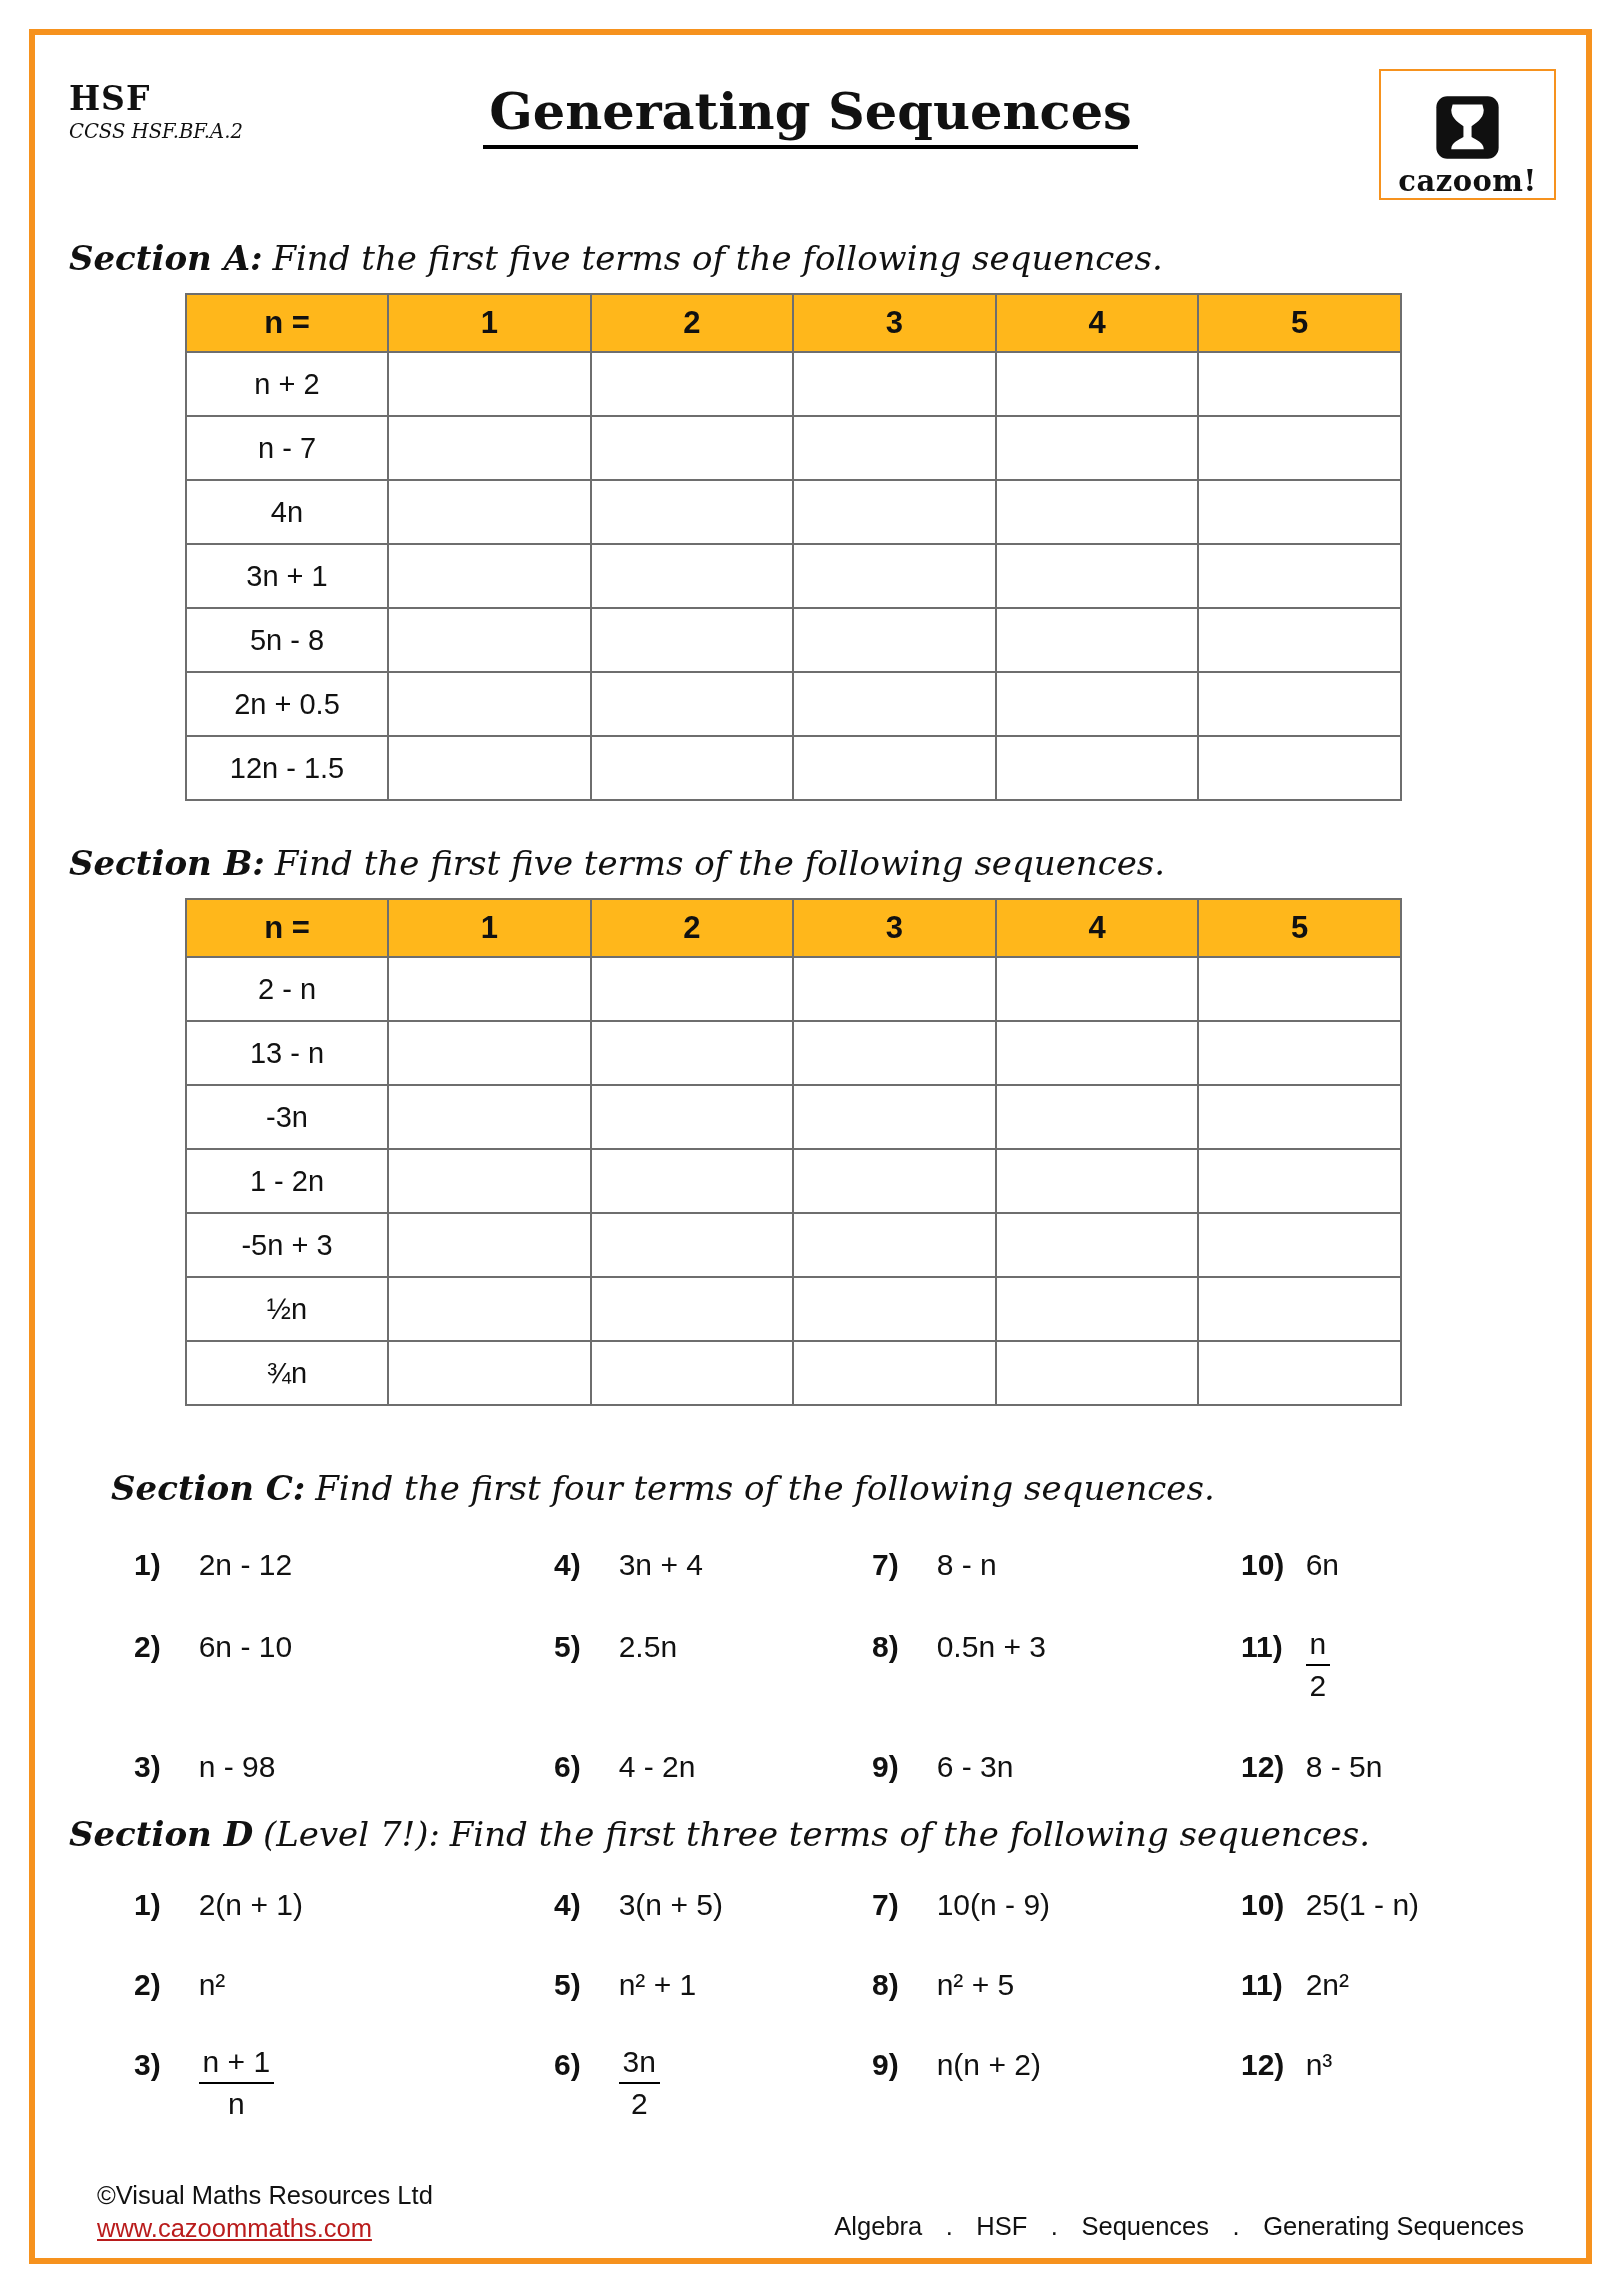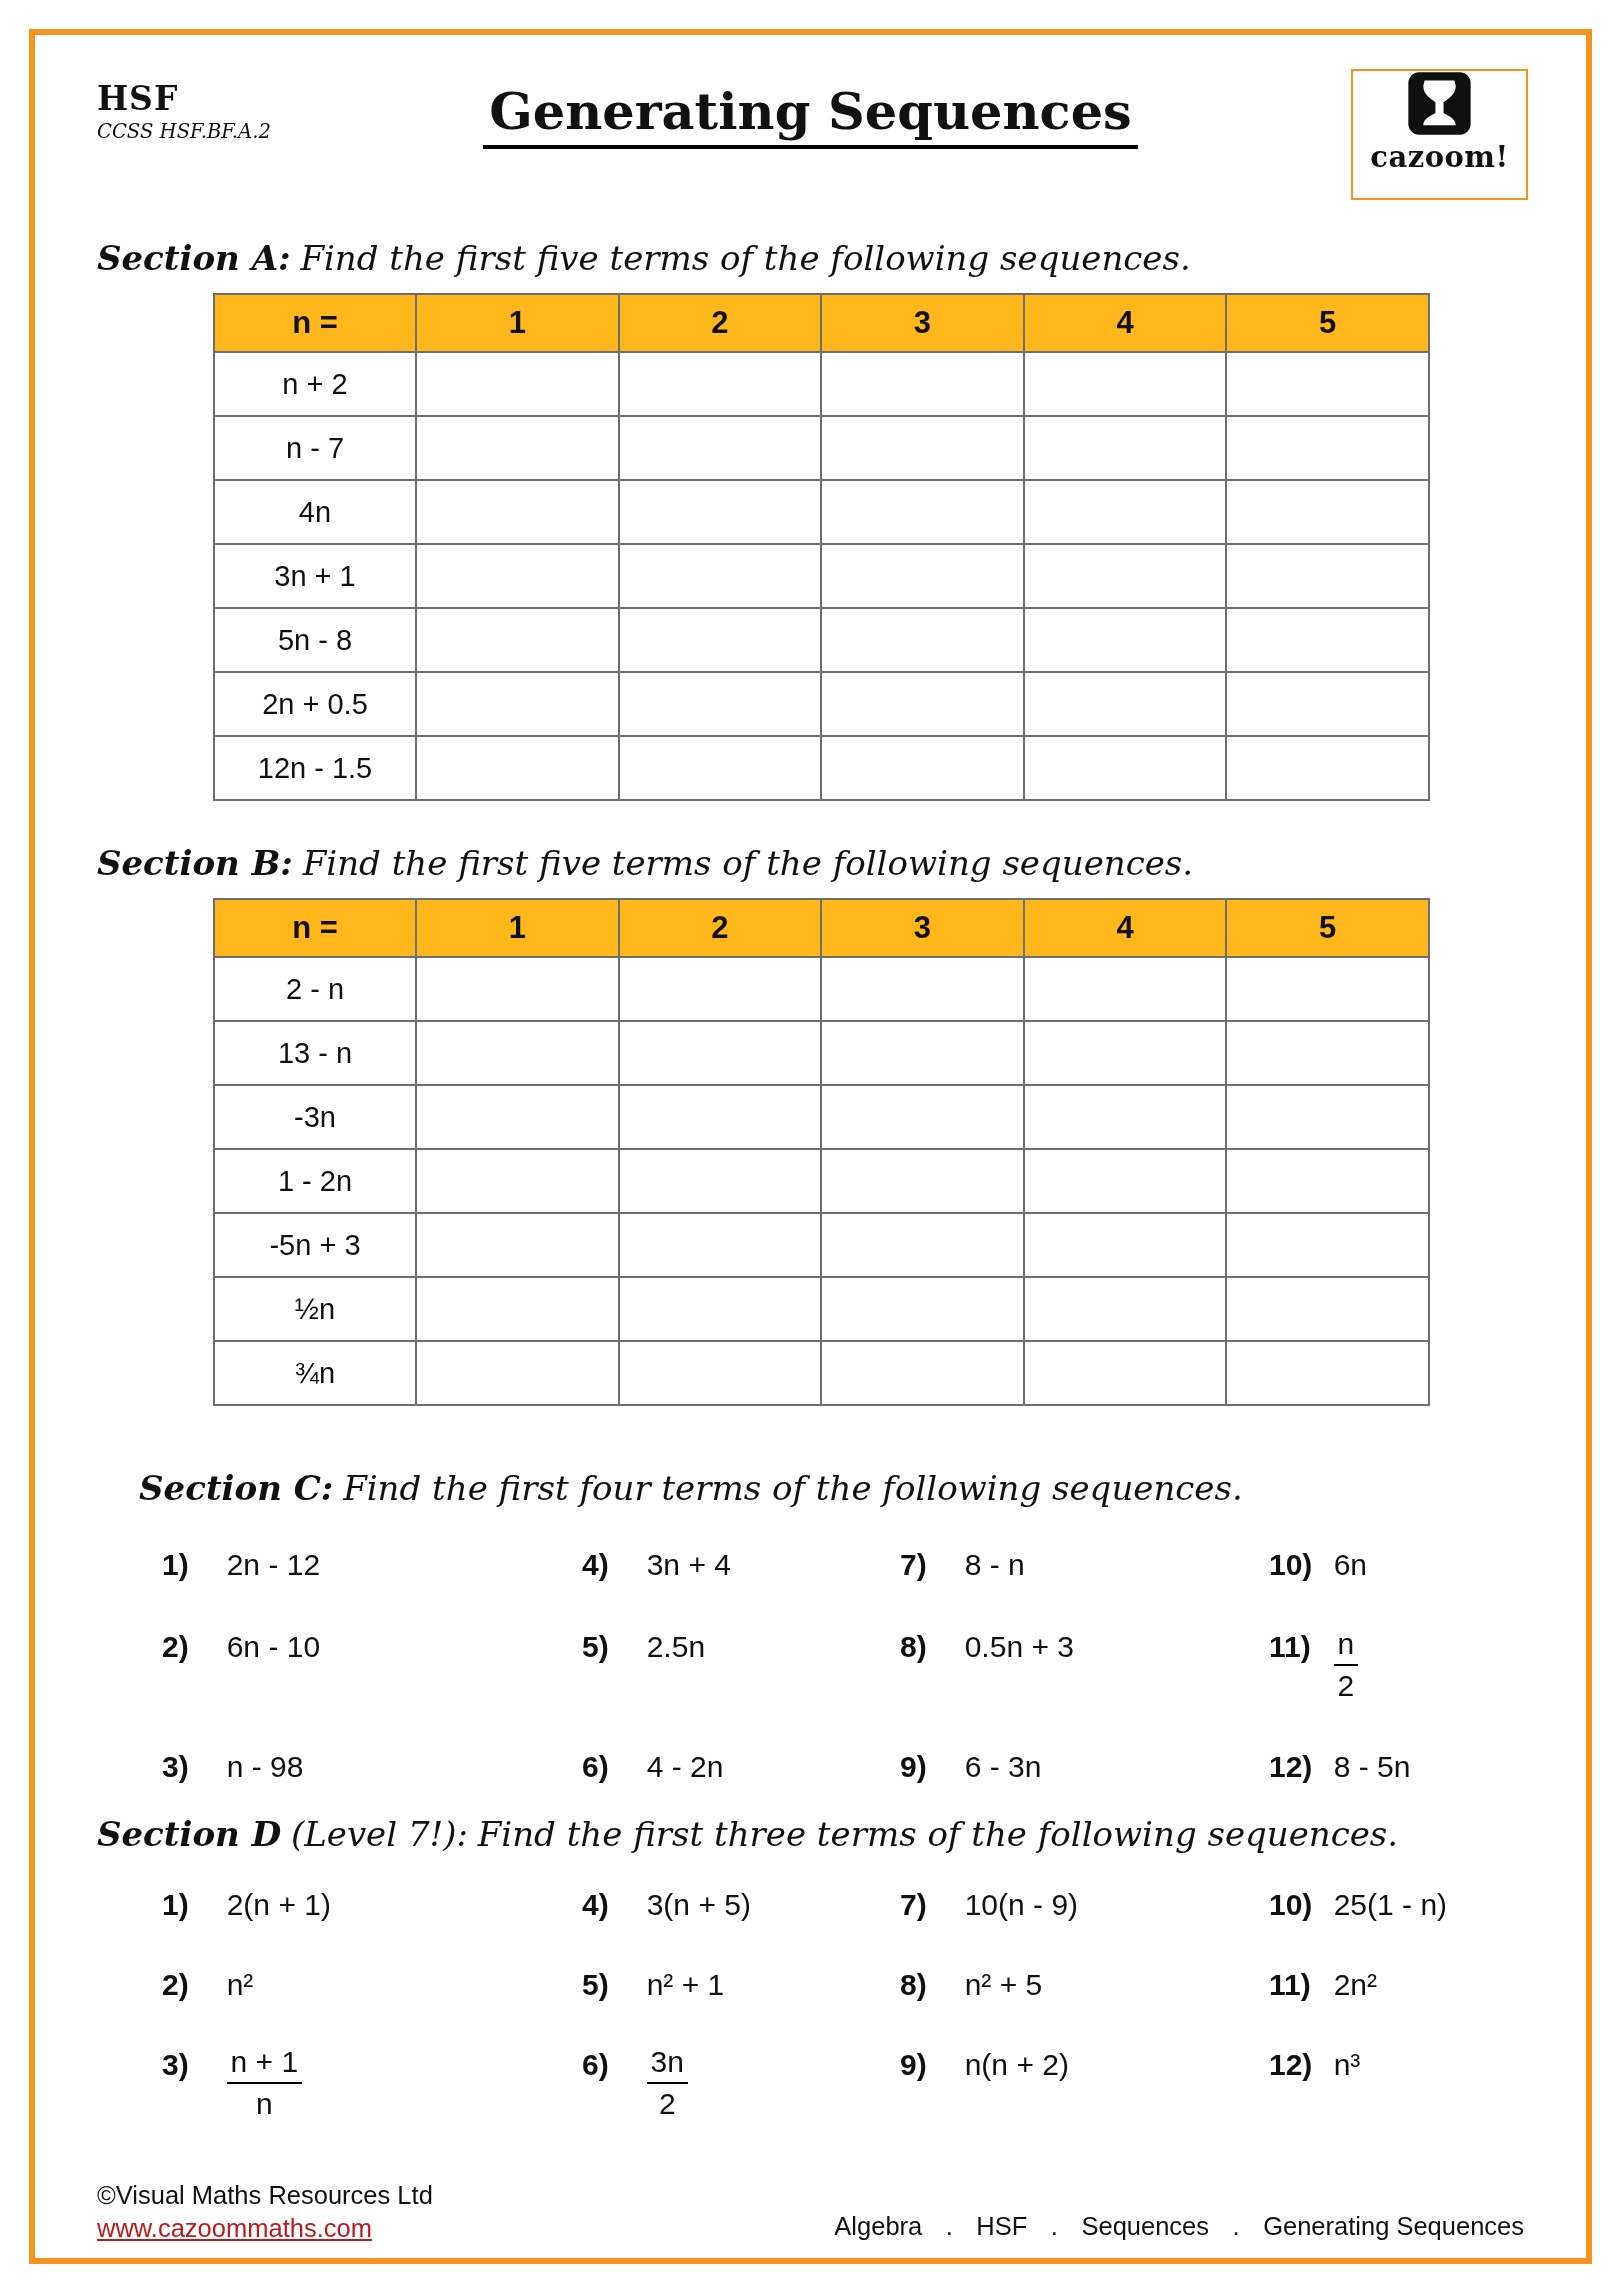--- a/index.html
+++ b/index.html
@@ -1,35 +1,35 @@
 <!DOCTYPE html>
 <html><head>
 <meta charset="utf-8">
 <style>
   html,body{margin:0;padding:0;}
   body{
     width:1621px;height:2293px;position:relative;overflow:hidden;background:#ffffff;
     font-family:"Liberation Sans","DejaVu Sans",sans-serif;color:#111;
   }
   .page-border{position:absolute;top:29px;left:29px;right:29px;bottom:29px;border:6.9px solid #F6921E;}
-  .content{position:absolute;top:36px;left:36px;right:36px;bottom:36px;padding:33px 55px 0;}
+  .content{position:absolute;top:36px;left:36px;right:36px;bottom:36px;padding:33px 27px 0;}
 
   
   .page-header{position:relative;height:139px;}
   .code-block{position:absolute;left:5.9px;top:9.8px;font-family:"DejaVu Serif","Liberation Serif",serif;}
   .code{font-size:33px;font-weight:700;letter-spacing:1px;}
   .ccss{font-size:19.6px;font-style:italic;margin-top:2px;}
   .title-wrap{text-align:center;padding-top:11.8px;}
   .title{
     display:inline-block;margin:0;font-family:"DejaVu Serif","Liberation Serif",serif;
     font-size:51px;font-weight:700;border-bottom:4.9px solid #000;padding:0 5.9px 3.9px;
   }
   .logo-box{
     position:absolute;right:2px;top:0;width:173px;height:127px;border:2.9px solid #F6921E;
-    background:#fff;display:flex;flex-direction:column;align-items:center;justify-content:flex-start;gap:3.9px;
+    background:#fff;display:flex;flex-direction:column;align-items:center;justify-content:flex-end;gap:3.9px;
   }
   .logo-icon{display:block;}
   .logo-text{font-size:29px;font-weight:800;letter-spacing:0.5px;font-family:"DejaVu Serif","Liberation Serif",serif;}
 
   
   .section-heading{
     font-family:"DejaVu Serif","Liberation Serif",serif;font-style:italic;font-size:34px;
     margin:29px 0 0 5.9px;line-height:1.25;
   }
   .sec-label{font-weight:700;}

